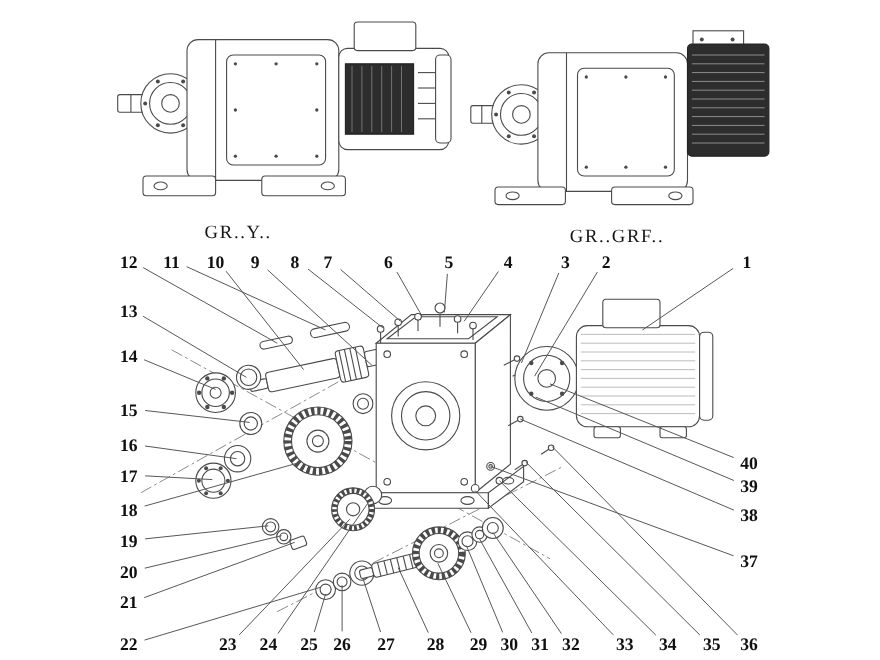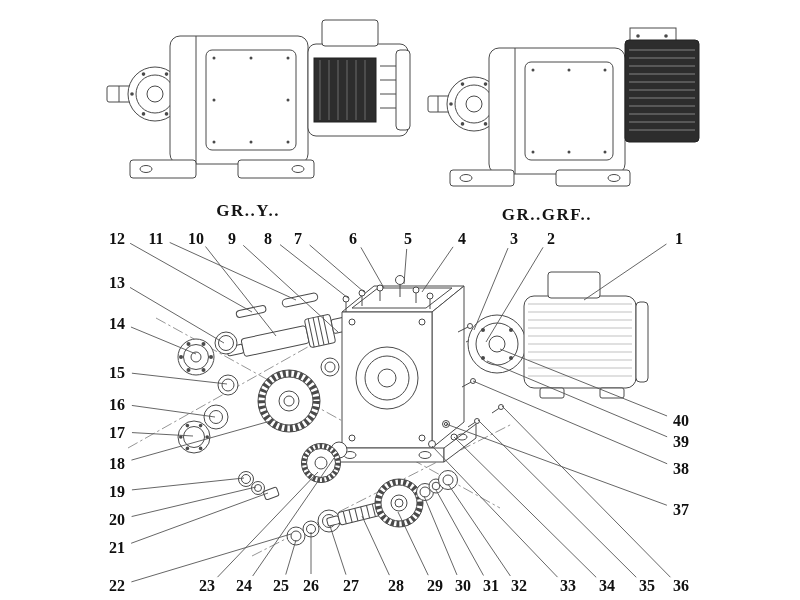--- a/index.html
+++ b/index.html
@@ -1,22 +1,22 @@
 <!DOCTYPE html>
 <html><head>
 <meta charset="utf-8">
 <style>
   *{box-sizing:border-box}
   html,body{margin:0;padding:0;background:#fff}
   .stage{position:relative;width:800px;height:600px;background:#ffffff;overflow:hidden;
          font-family:"Liberation Serif",serif}
   .stage svg{position:absolute;left:0;top:0}
-  .title{position:absolute;font-weight:700;letter-spacing:1.5px;color:#151515;font-size:17px;text-align:right}
+  .title{position:absolute;font-weight:400;letter-spacing:1.5px;color:#151515;font-size:17px;text-align:left}
   #title-left{left:186px;top:201px;width:94px}
-  #title-right{left:476px;top:205px;width:116px}
+  #title-right{left:518px;top:205px;width:116px}
   .lineart{stroke:#4a4a4a;stroke-width:1;fill:#ffffff}
   .nofill{fill:none}
   .axis{stroke:#7a7a7a;stroke-width:.8;fill:none;stroke-dasharray:11 3 2.5 3}
   .leader{stroke:#555;stroke-width:.9}
   .callout-num{font-family:"Liberation Serif",serif;font-size:16px;font-weight:700;fill:#101010;stroke:none}
   .dark{fill:#2d2d2d;stroke:#222}
   .rib{stroke:#9a9a9a;stroke-width:.8;fill:none}
   .statorline{stroke:#999;stroke-width:.6;fill:none}
   .teeth{fill:none;stroke:#4a4a4a}
   .dot{fill:#4a4a4a;stroke:none}

